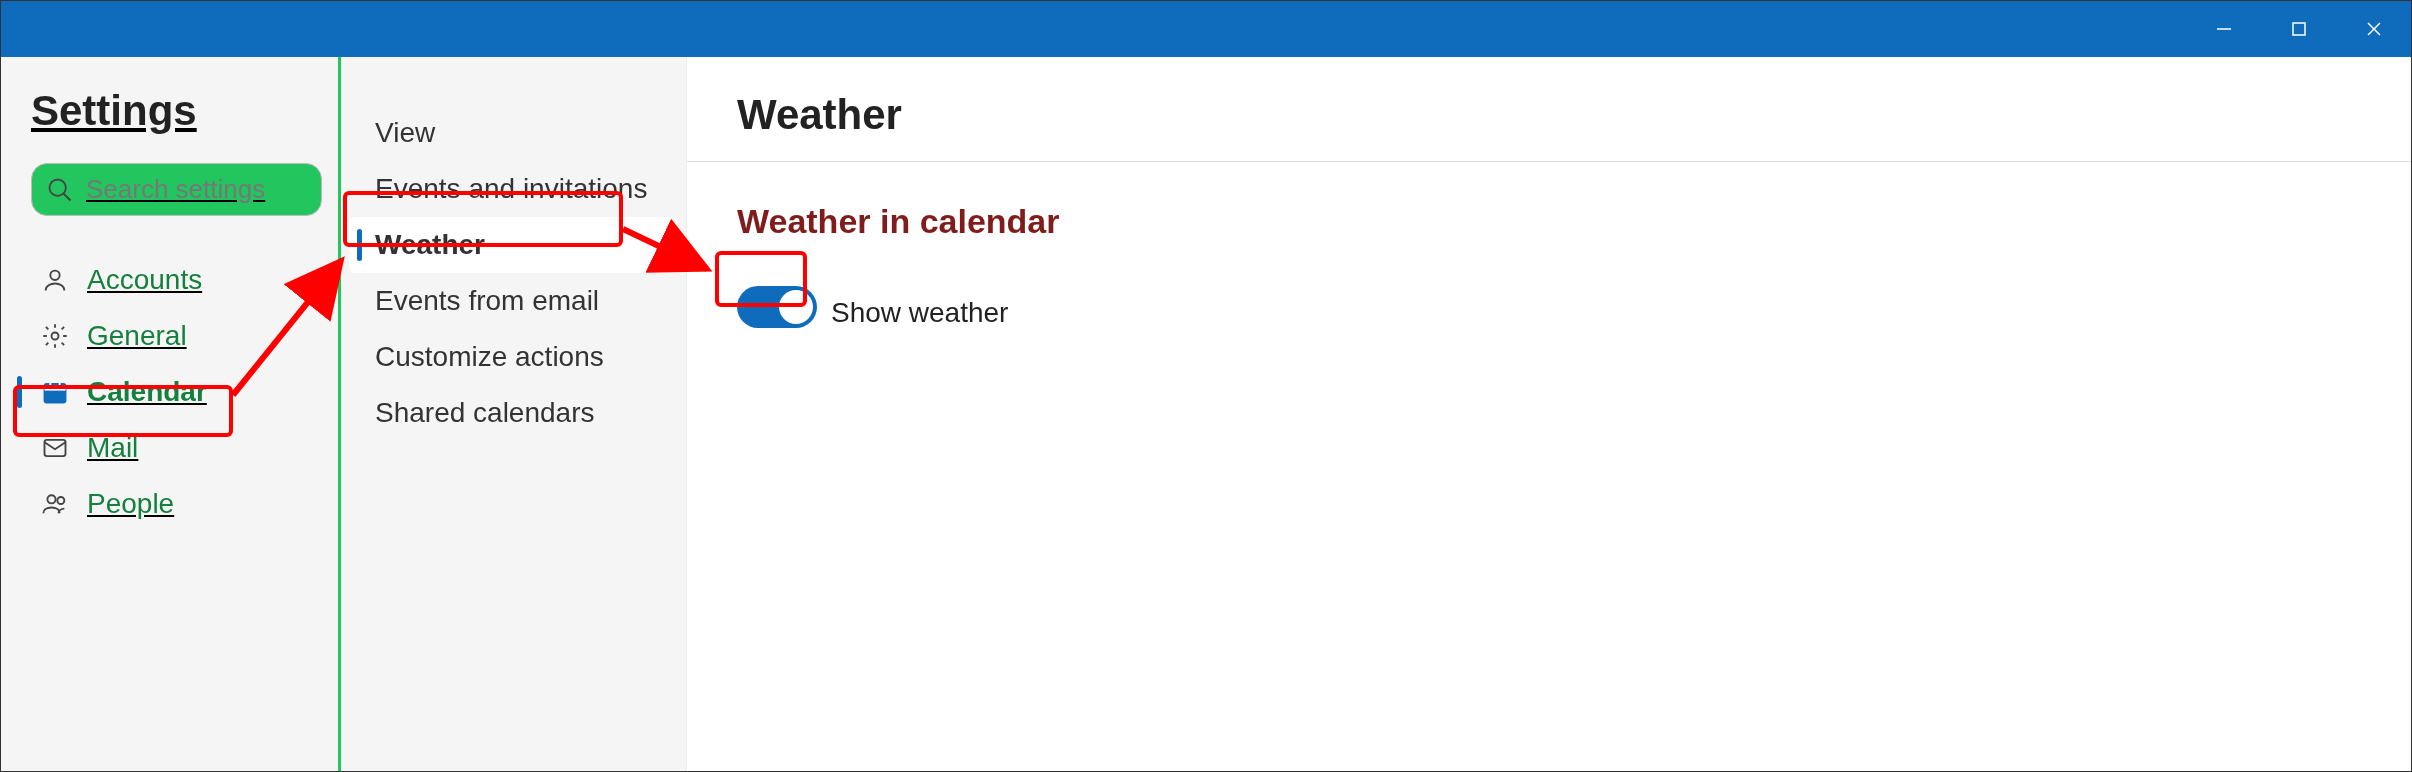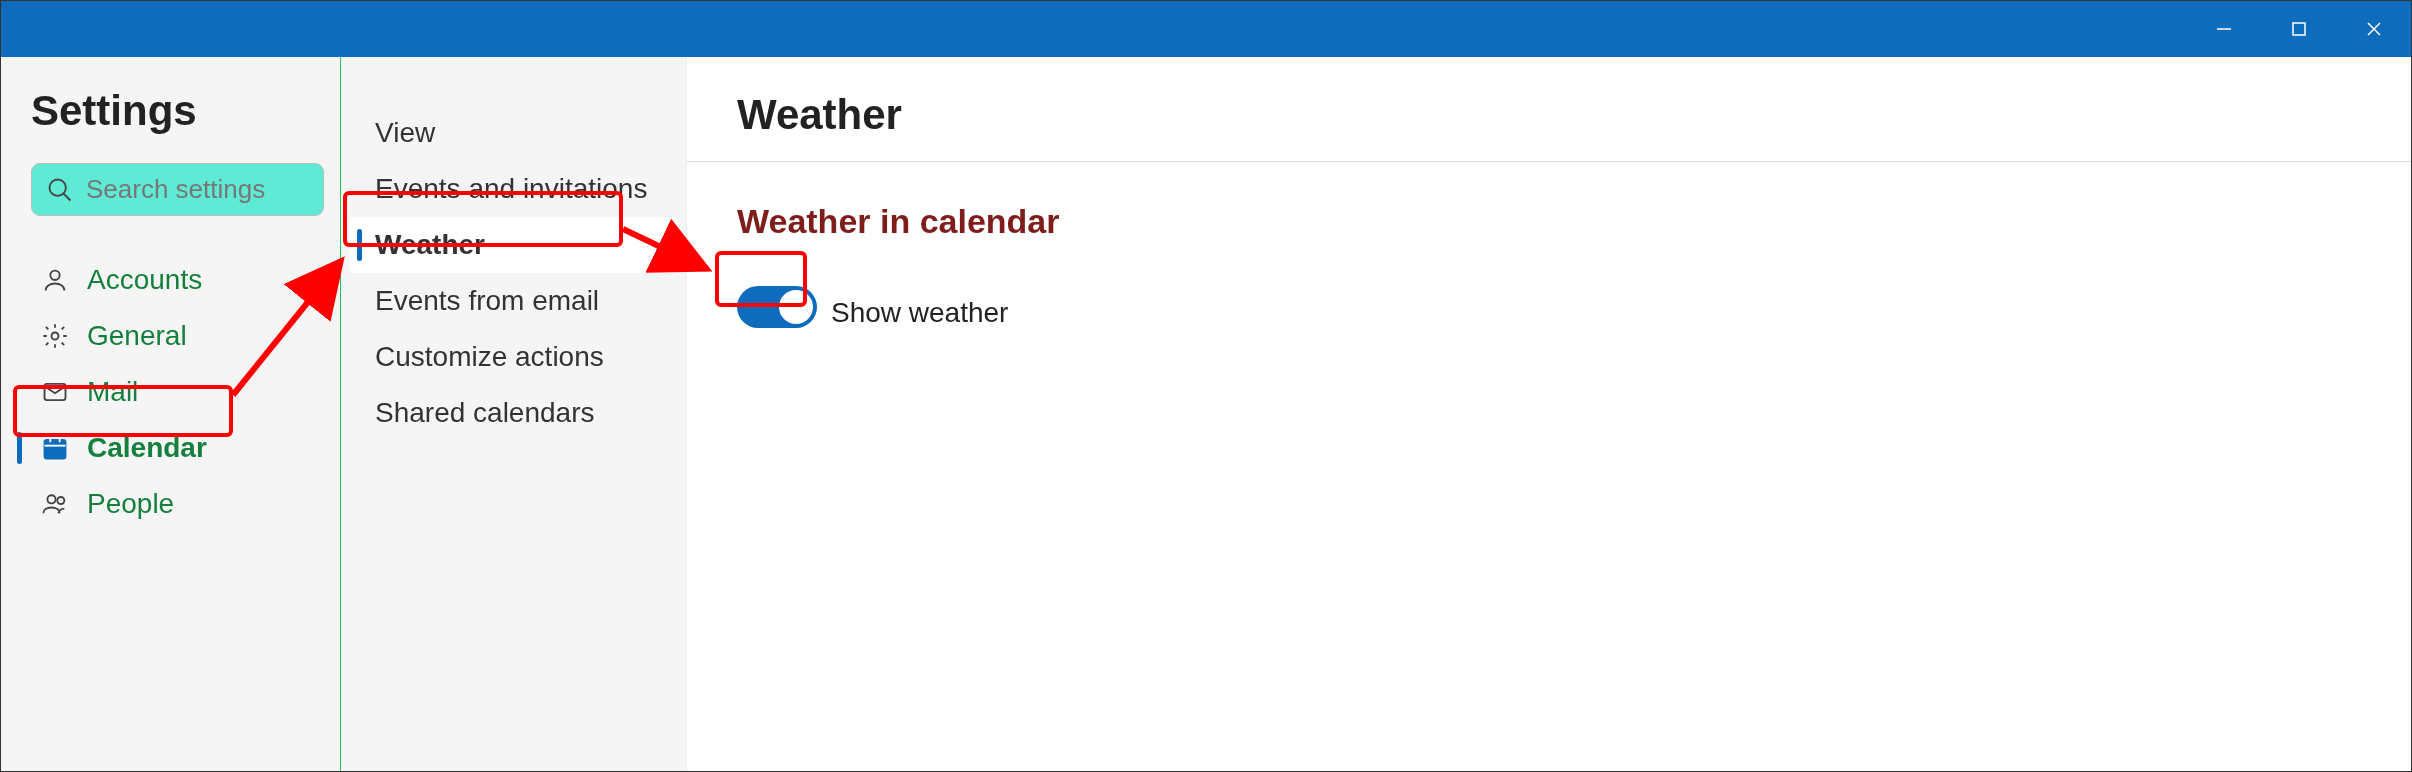--- a/index.html
+++ b/index.html
@@ -37,34 +37,35 @@
     .titlebar-btn svg { width: 20px; height: 20px; stroke: #fff; stroke-width: 1.5; fill: none; }
     .content {
       display: flex;
       height: calc(100% - 56px);
       background: #fff;
     }
     .sidebar-primary {
       width: 340px;
       background: #F5F5F5;
       padding: 30px 16px 0 30px;
-      border-right: 1px solid #22c55e;
+      border-right: 3px solid #22c55e;
+      text-decoration: underline;
     }
     .settings-title {
       font-size: 42px;
       font-weight: 600;
       color: #222;
       margin-bottom: 28px;
     }
     .search-box {
       display: flex;
       align-items: center;
       border: 1px solid #bcbcbc;
-      border-radius: 9px;
-      background: #5eead4;
+      border-radius: 16px;
+      background: #22c55e;
       padding: 10px 14px;
       margin-bottom: 36px;
       gap: 12px;
     }
     .search-box input {
       border: none;
       outline: none;
       font-size: 26px;
       flex: 1;
       color: #555;
@@ -225,39 +226,39 @@
       </li>
       <li class="nav-item">
         <span class="nav-icon">
           <svg viewBox="0 0 24 24">
               <circle cx="12" cy="12" r="3"></circle>
               <path d="M12 2v3M12 19v3M4.2 4.2l2.1 2.1M17.7 17.7l2.1 2.1M2 12h3M19 12h3M4.2 19.8l2.1-2.1M17.7 6.3l2.1-2.1"></path>
             </svg>
         </span>
         <span>General</span>
       </li>
-      <li class="nav-item">
-        <span class="nav-icon">
-          <svg viewBox="0 0 24 24">
-              <rect x="3" y="5" width="18" height="14" rx="2"></rect>
-              <path d="M3 7l9 6 9-6"></path>
-            </svg>
-        </span>
-        <span>Mail</span>
-      </li>
       <li class="nav-item active">
         <span class="nav-icon">
           <svg class="calendar-fill" viewBox="0 0 24 24">
               <rect x="3" y="5" width="18" height="16" rx="2" fill="#0F6CBD" stroke="#0F6CBD"></rect>
               <line x1="3" y1="10" x2="21" y2="10" stroke="#fff"></line>
               <line x1="8" y1="3" x2="8" y2="7" stroke="#fff"></line>
               <line x1="16" y1="3" x2="16" y2="7" stroke="#fff"></line>
             </svg>
         </span>
         <span>Calendar</span>
+      </li>
+      <li class="nav-item">
+        <span class="nav-icon">
+          <svg viewBox="0 0 24 24">
+              <rect x="3" y="5" width="18" height="14" rx="2"></rect>
+              <path d="M3 7l9 6 9-6"></path>
+            </svg>
+        </span>
+        <span>Mail</span>
       </li>
       <li class="nav-item">
         <span class="nav-icon">
           <svg viewBox="0 0 24 24">
               <circle cx="9" cy="8" r="3.5"></circle>
               <circle cx="17" cy="9" r="3"></circle>
               <path d="M2 20c0-3 3-5 7-5s7 2 7 5"></path>
               <path d="M15 20c0-2 2-4 5-4"></path>
             </svg>
         </span>

